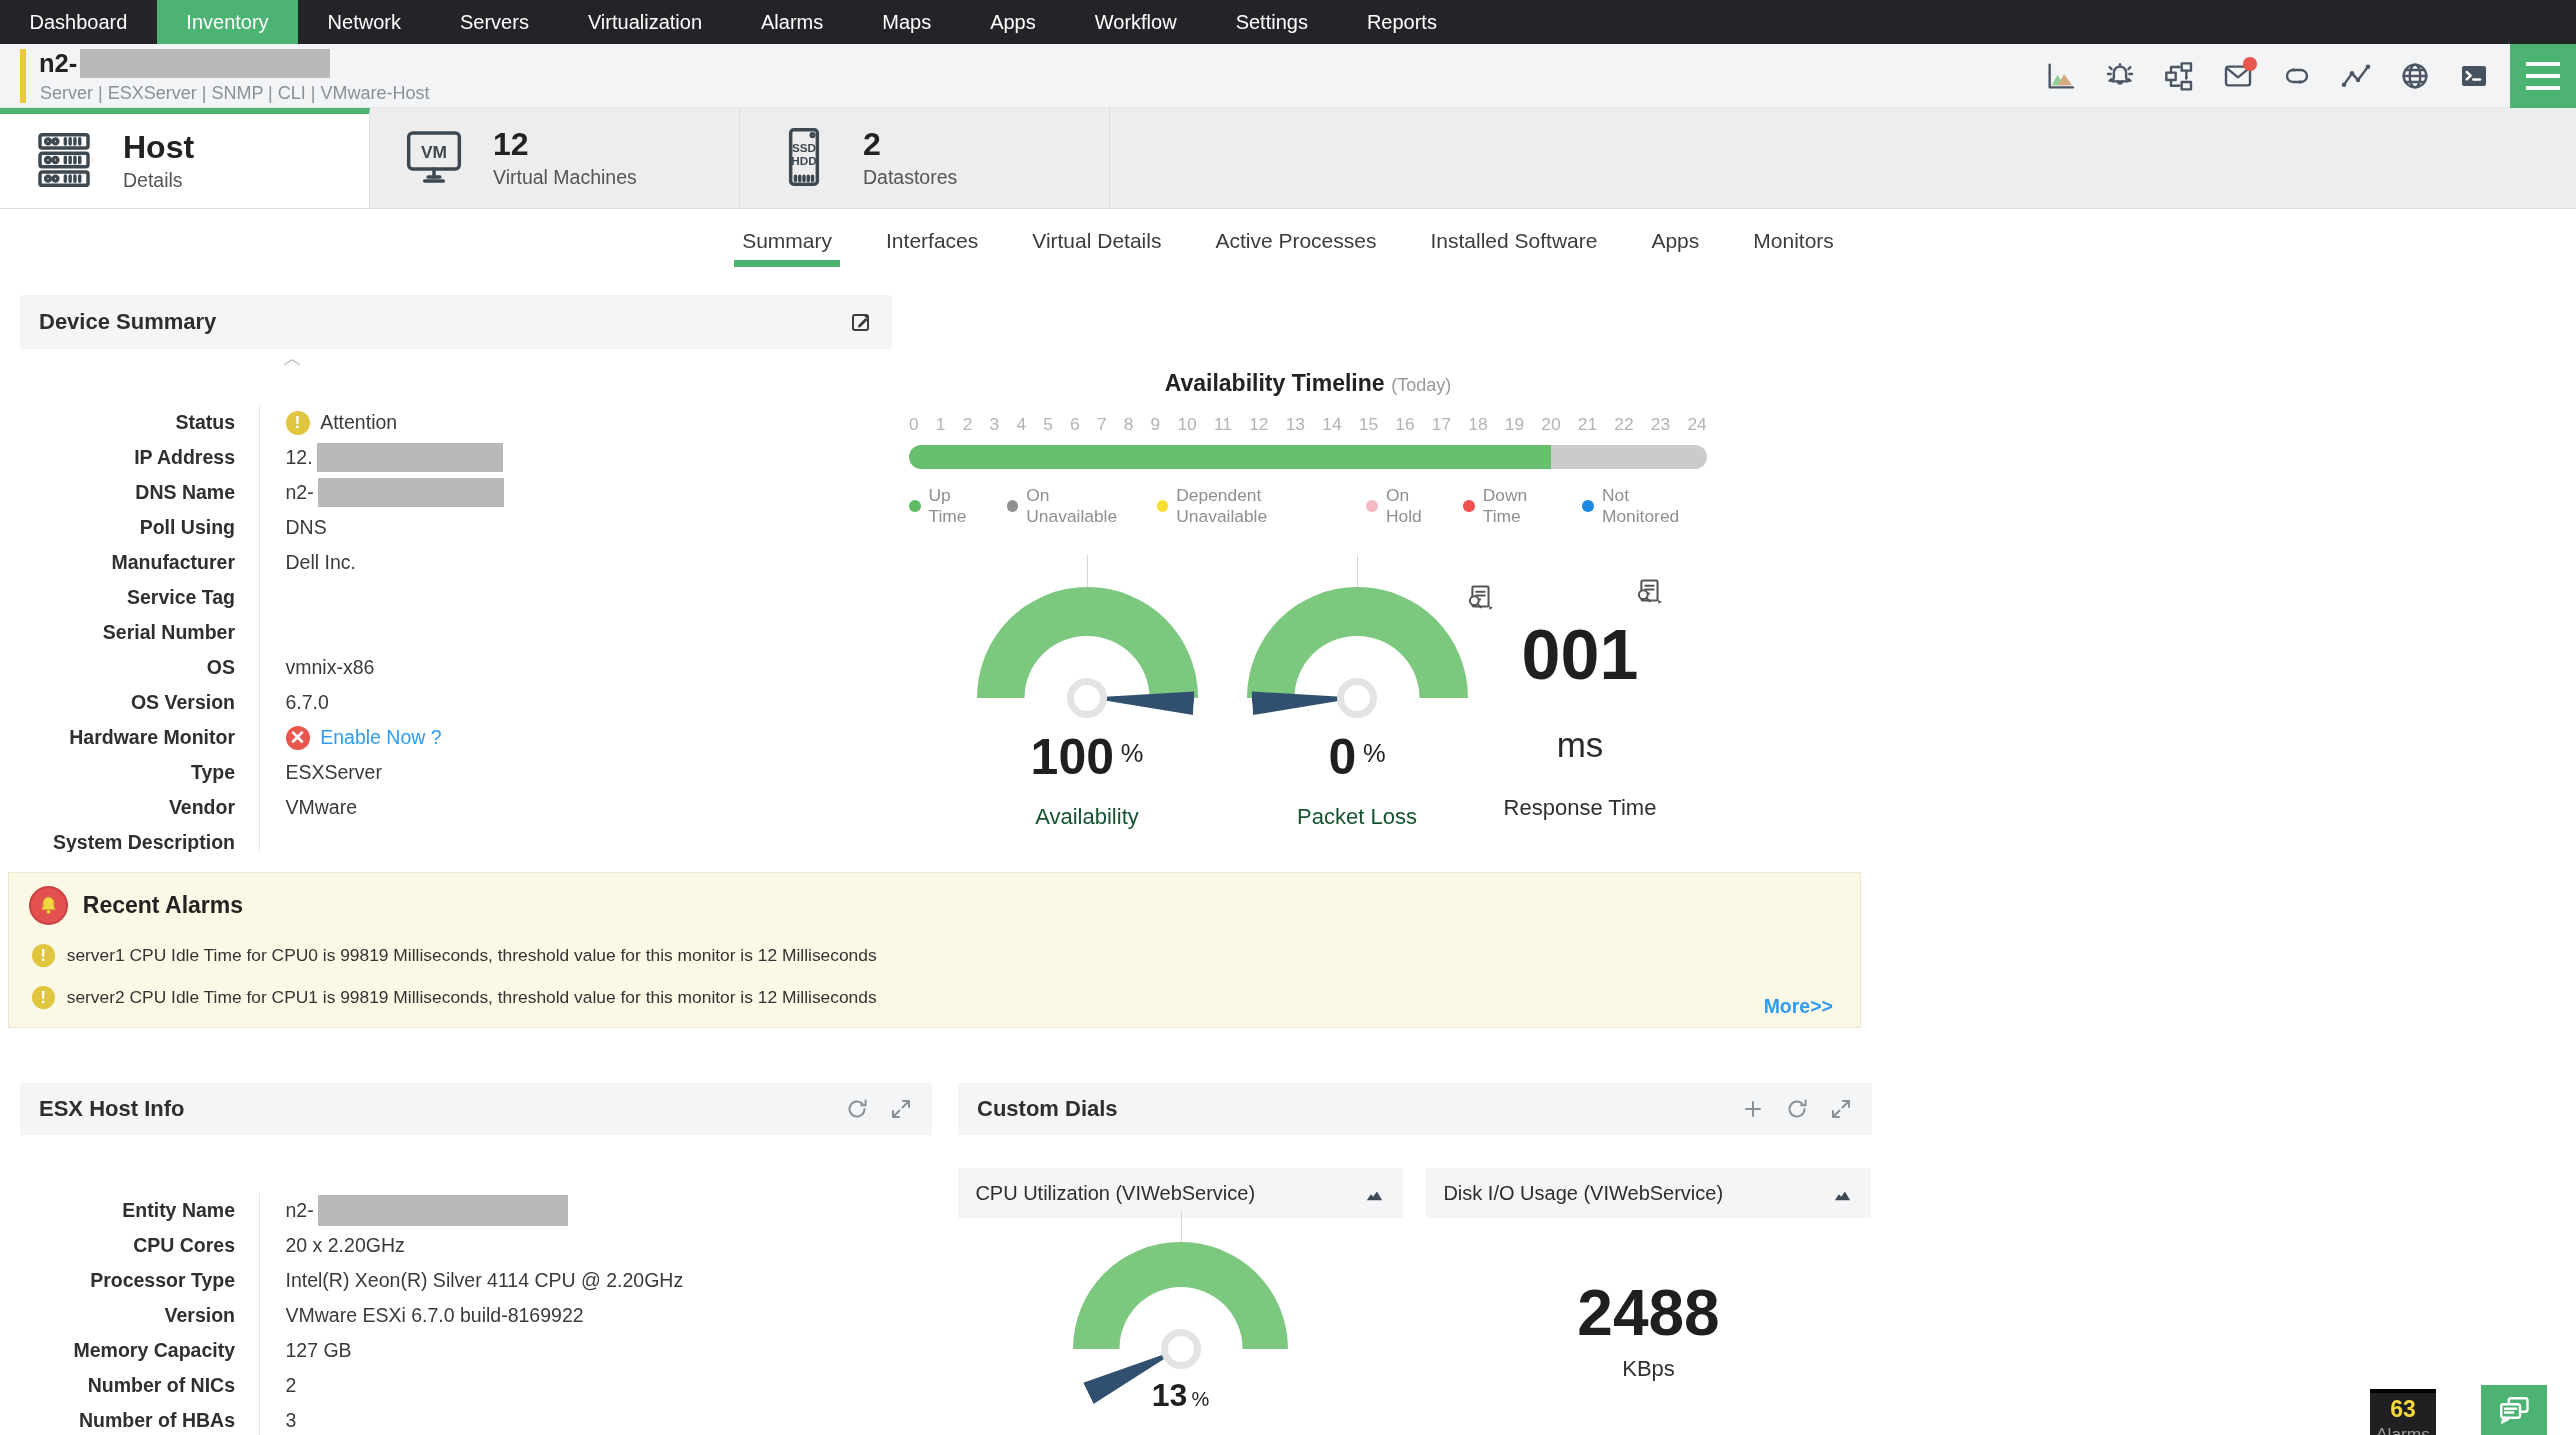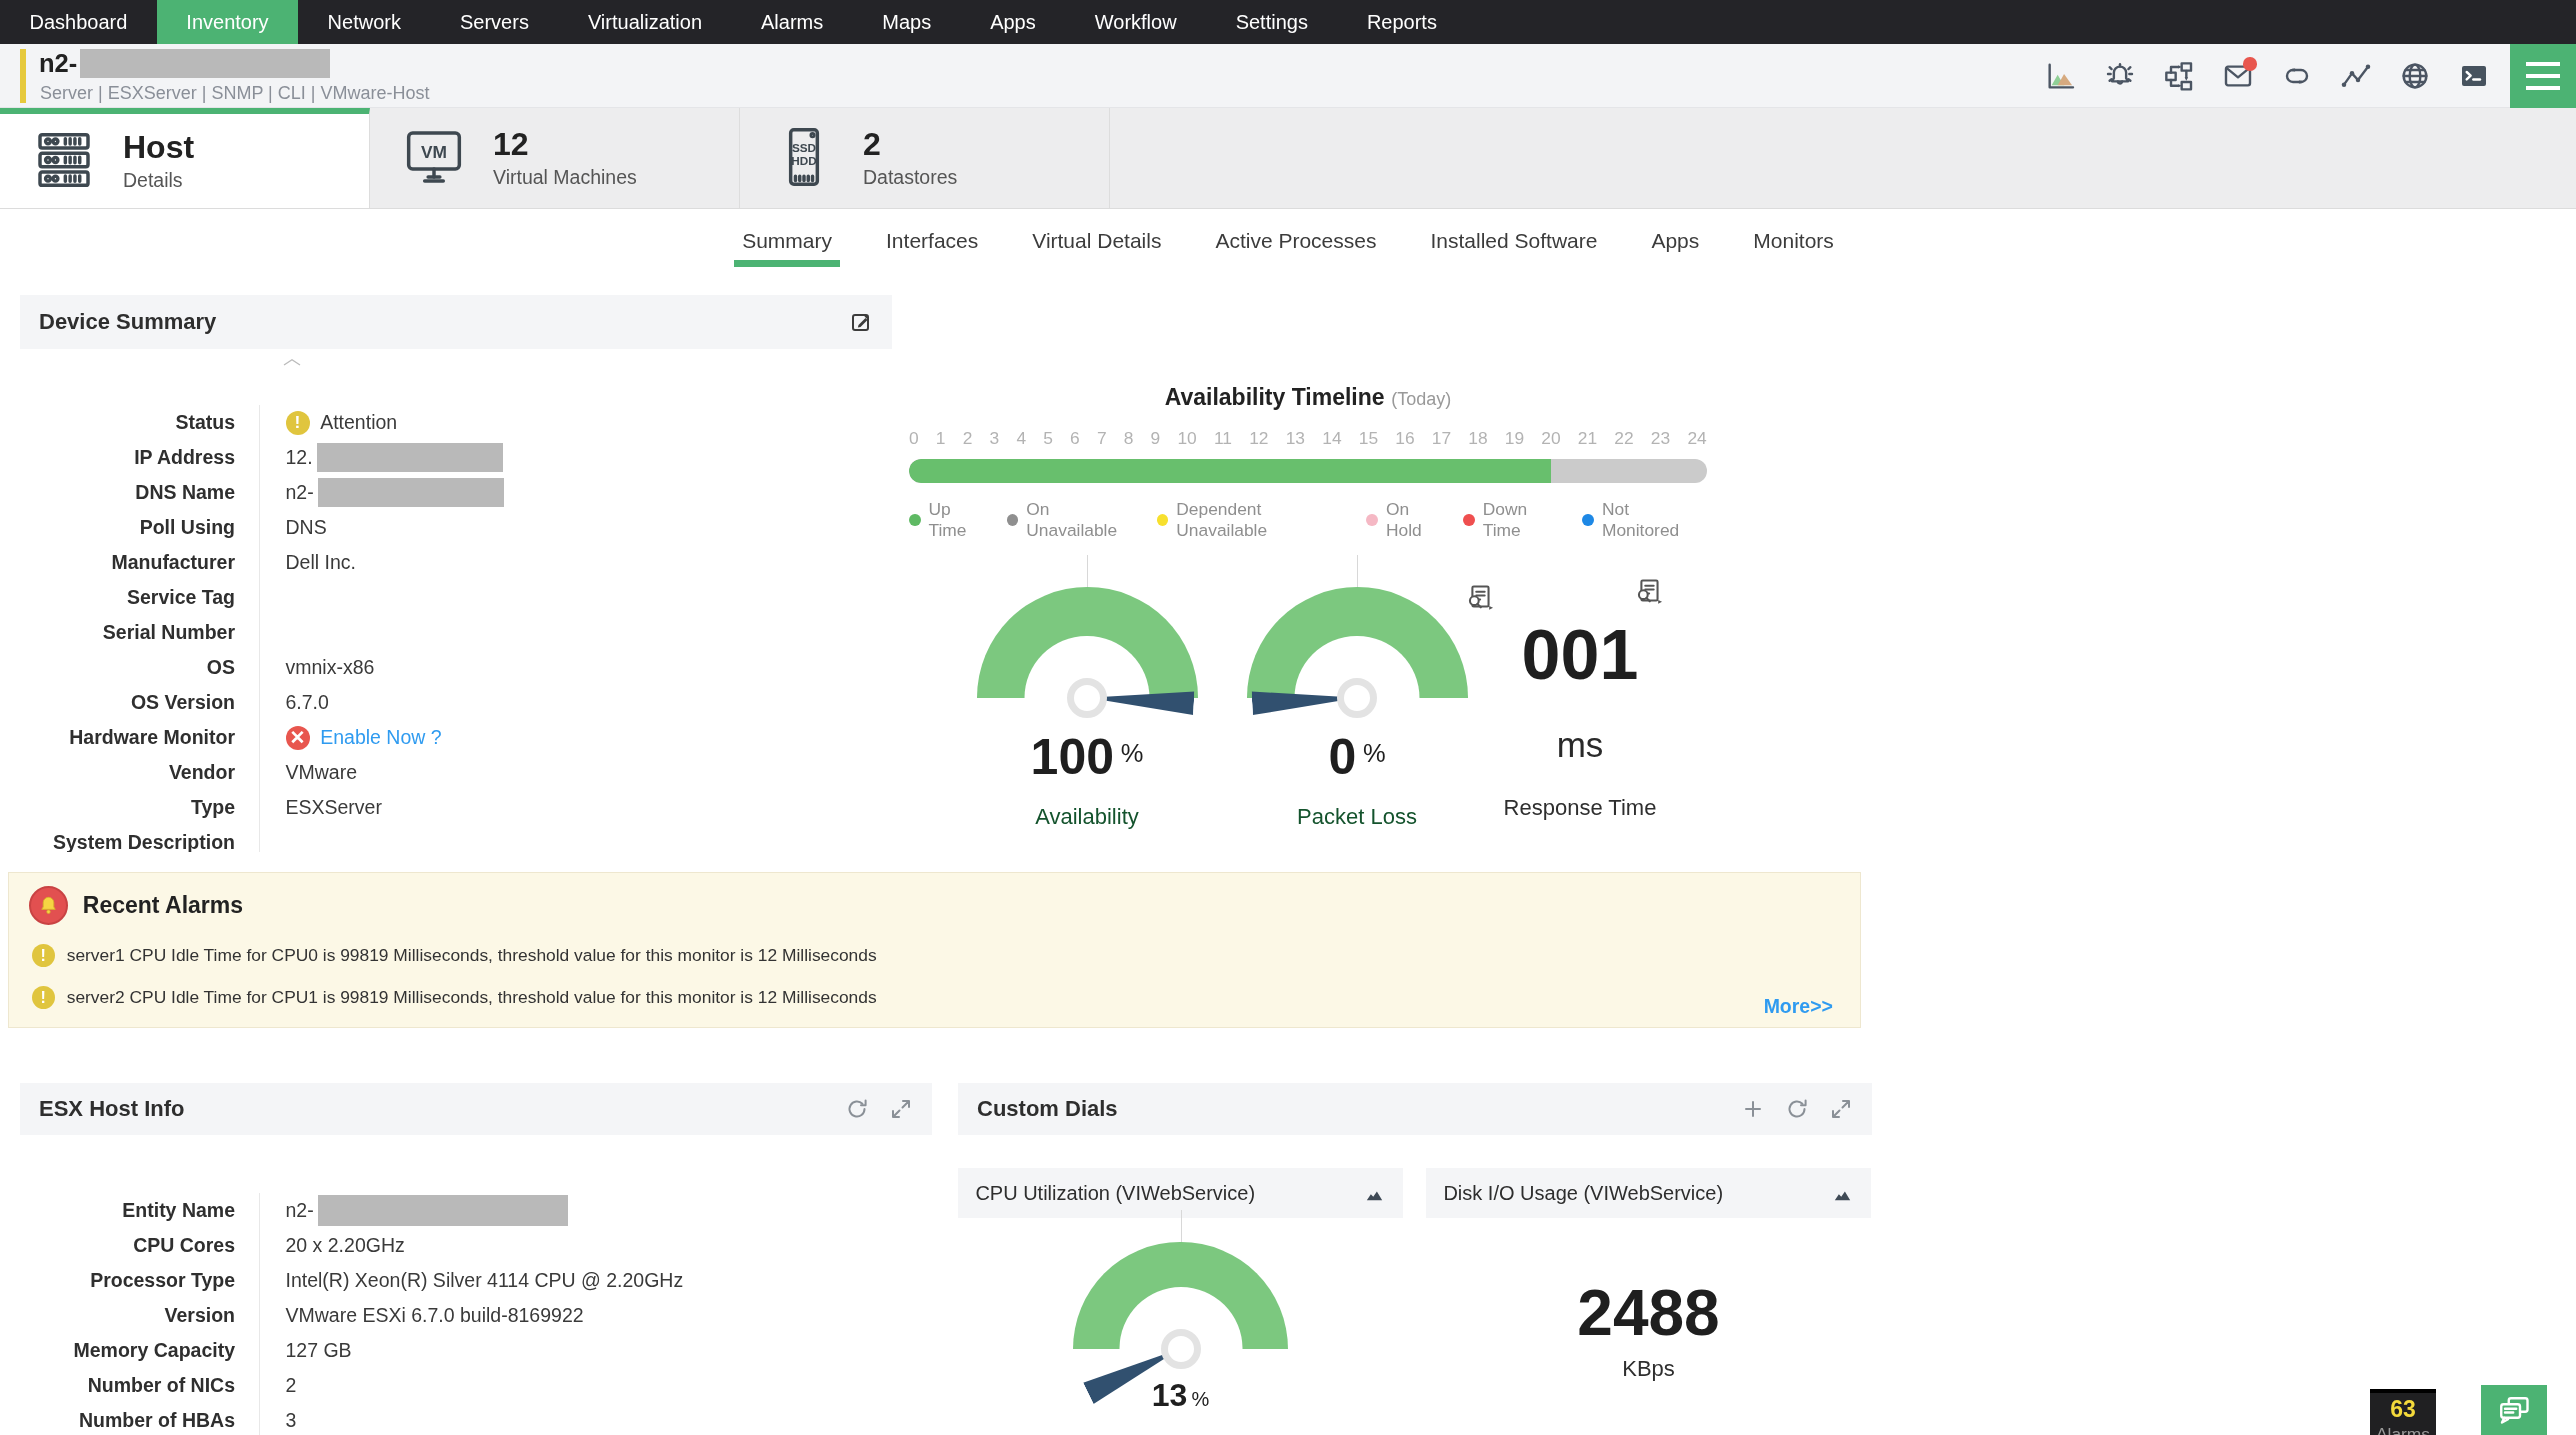--- a/index.html
+++ b/index.html
@@ -53,21 +53,21 @@
   .error { background:#e8564e; font-size:19px; }
   .link { color:#2f9bf0; cursor:pointer; text-decoration:none; }
 
   .device-summary { position:absolute; left:20px; top:295px; width:872px; }
   .device-summary .panel-header { height:54px; }
   .ds-caret { position:absolute; left:262px; top:62px; }
   .ds-caret svg { width:20px; height:10.7px; stroke:#bbb; fill:none; stroke-width:2; }
   .ds-fields { margin-top:56px; height:447px; overflow:hidden; position:relative; }
 
   
-  .timeline { position:absolute; left:909px; top:384px; width:798px; }
+  .timeline { position:absolute; left:909px; top:370px; width:798px; }
   .tl-title { text-align:center; font-size:23px; font-weight:bold; color:#222; }
   .tl-title .sub { font-size:18px; font-weight:normal; color:#999; margin-left:6.7px; }
   .tl-ticks { display:flex; justify-content:space-between; margin-top:17.4px; font-size:17.4px; color:#b3b3b3; }
   .tl-bar { margin-top:9.4px; height:24px; border-radius:12px; background:#cbcbcb; overflow:hidden; }
   .tl-fill { height:100%; background:#68bf6d; border-radius:12px 0 0 12px; }
   .tl-legend { margin-top:16px; display:flex; justify-content:center; align-items:center; gap:16px; font-size:17.4px; color:#8f8f8f; }
   .lg-item { display:flex; align-items:center; }
   .dot { width:12px; height:12px; border-radius:50%; display:inline-block; margin-right:8px; }
 
   
@@ -372,29 +372,29 @@
           </div>
       </div>
       <div class="frow">
         <div class="flabel">Hardware Monitor</div>
         <div class="fvalue">
             <span class="circle-icon error">✕</span>
             <a class="link">Enable Now ?</a>
           </div>
       </div>
       <div class="frow">
+        <div class="flabel">Type</div>
+        <div class="fvalue">
+            <span>ESXServer</span>
+          </div>
+      </div>
+      <div class="frow">
         <div class="flabel">Vendor</div>
         <div class="fvalue">
             <span>VMware</span>
-          </div>
-      </div>
-      <div class="frow">
-        <div class="flabel">Type</div>
-        <div class="fvalue">
-            <span>ESXServer</span>
           </div>
       </div>
       <div class="frow">
         <div class="flabel">System Description</div>
         <div class="fvalue">
             <span></span>
           </div>
       </div>
     </div>
   </section>

